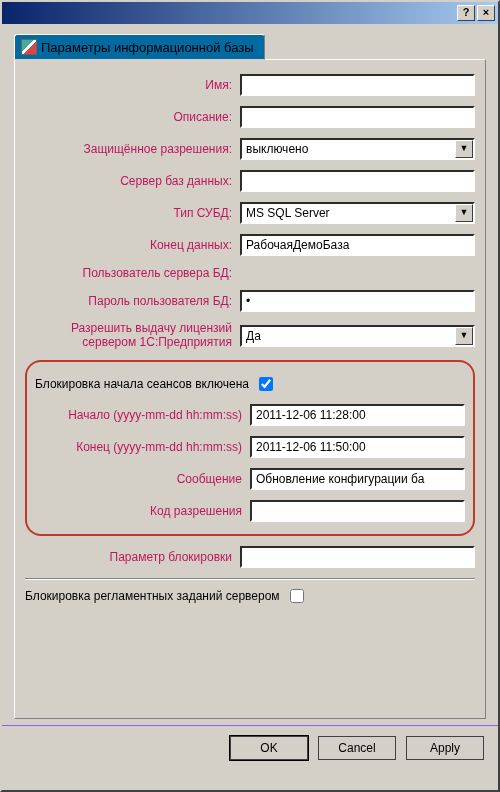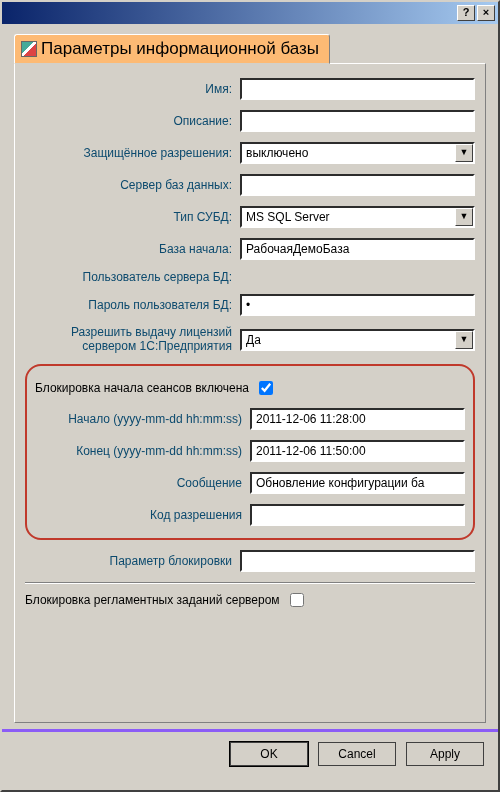--- a/index.html
+++ b/index.html
@@ -44,30 +44,30 @@
     padding: 10px 12px 6px 12px;
   }
   .tab-header {
     display: flex;
     align-items: flex-end;
     margin-bottom: -1px;
     position: relative;
     z-index: 2;
   }
   .tab {
-    background: #fdba74;
+    background: #0369a1;
     border: 1px solid #fff;
     border-right-color: #808080;
     border-bottom: 1px solid #d4d0c8;
     padding: 4px 10px 4px 6px;
     border-radius: 3px 3px 0 0;
     display: flex;
     align-items: center;
     gap: 4px;
-    font-size: 17px;
+    font-size: 13px;
   }
   .tab-icon {
     width: 16px; height: 16px;
     background: linear-gradient(135deg,#4a9 40%, #fff 41%, #fff 55%, #d44 56%);
     border: 1px solid #666;
   }
   .tab-panel {
     border: 1px solid #fff;
     border-right-color: #808080;
     border-bottom-color: #808080;
@@ -77,21 +77,21 @@
   }
   .row {
     display: flex;
     align-items: center;
     margin-bottom: 10px;
   }
   .label {
     width: 215px;
     text-align: right;
     padding-right: 8px;
-    color: #0c4a6e;
+    color: #be185d;
     font-size: 12px;
     line-height: 1.2;
   }
   .field {
     flex: 1;
     display: flex;
     align-items: center;
     height: 22px;
   }
   input[type=text], .combo, .input {
@@ -134,21 +134,21 @@
     gap: 6px;
   }
   input[type=checkbox] {
     width: 14px; height: 14px;
   }
   .button-bar {
     display: flex;
     justify-content: flex-end;
     gap: 10px;
     padding: 10px 14px;
-    border-top: 3px solid #8b5cf6;
+    border-top: 1px solid #8b5cf6;
   }
   .btn {
     width: 78px; height: 24px;
     background: #d4d0c8;
     border: 1px solid #404040;
     font: inherit;
     cursor: pointer;
   }
   .btn.default {
     outline: 1px solid #000;
@@ -215,21 +215,21 @@
         <div class="label">Тип СУБД:</div>
         <div class="field">
           <div class="combo-wrap">
             <input type="text" class="combo" value="MS SQL Server" style="">
             <div class="combo-btn">▼</div>
           </div>
         </div>
       </div>
 
       <div class="row">
-        <div class="label">База начала:</div>
+        <div class="label">Конец данных:</div>
         <div class="field">
             <input type="text" class="input" value="РабочаяДемоБаза" style="">
           </div>
       </div>
 
       <div class="row">
         <div class="label">Пользователь сервера БД:</div>
       </div>
 
       <div class="row">

